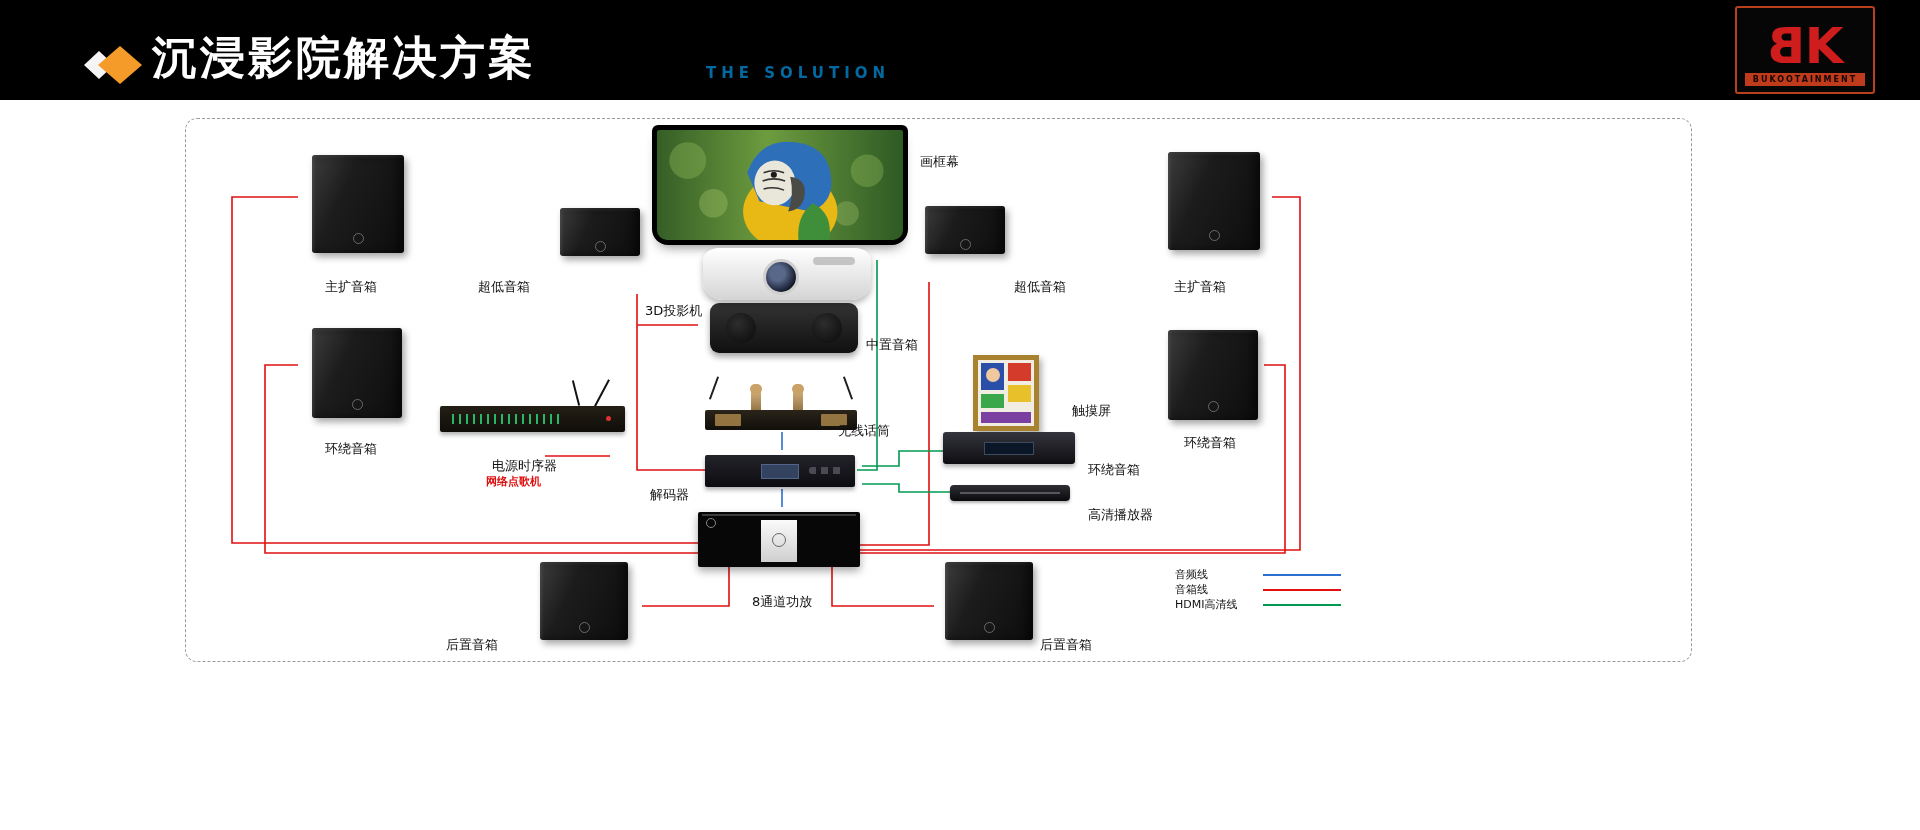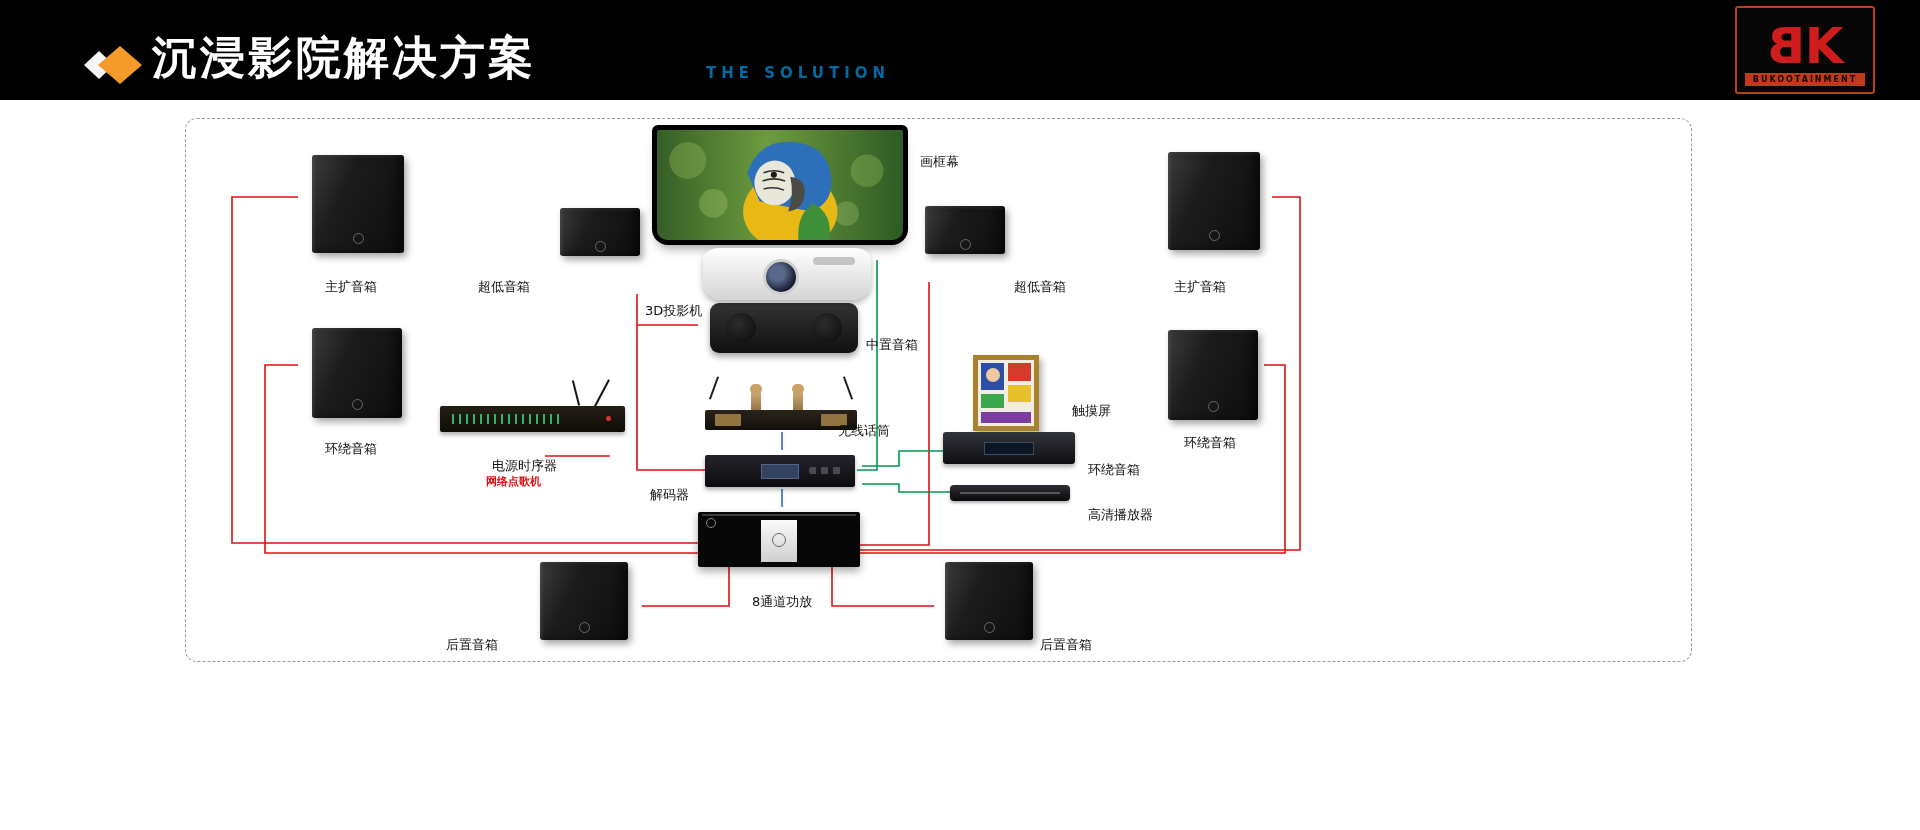--- a/index.html
+++ b/index.html
@@ -270,14 +270,28 @@
   <div class="lbl l-seq">电源时序器</div>
   <div class="lbl red l-power">网络点歌机</div>
   <div class="lbl l-dec">解码器</div>
   <div class="lbl l-touch">触摸屏</div>
   <div class="lbl l-kar">环绕音箱</div>
   <div class="lbl l-play">高清播放器</div>
   <div class="lbl l-amp">8通道功放</div>
   <div class="lbl l-rear-l">后置音箱</div>
   <div class="lbl l-rear-r">后置音箱</div>
 
+  <div class="legend">
+    <div class="legend-row">
+      <span class="lg-label">音频线</span>
+      <div class="lg-line" style="background: rgb(43, 111, 208);"></div>
+    </div>
+    <div class="legend-row">
+      <span class="lg-label">音箱线</span>
+      <div class="lg-line" style="background: rgb(224, 16, 16);"></div>
+    </div>
+    <div class="legend-row">
+      <span class="lg-label">HDMI高清线</span>
+      <div class="lg-line" style="background: rgb(0, 154, 80);"></div>
+    </div>
+  </div>
 
 </div>
 
 </body></html>

